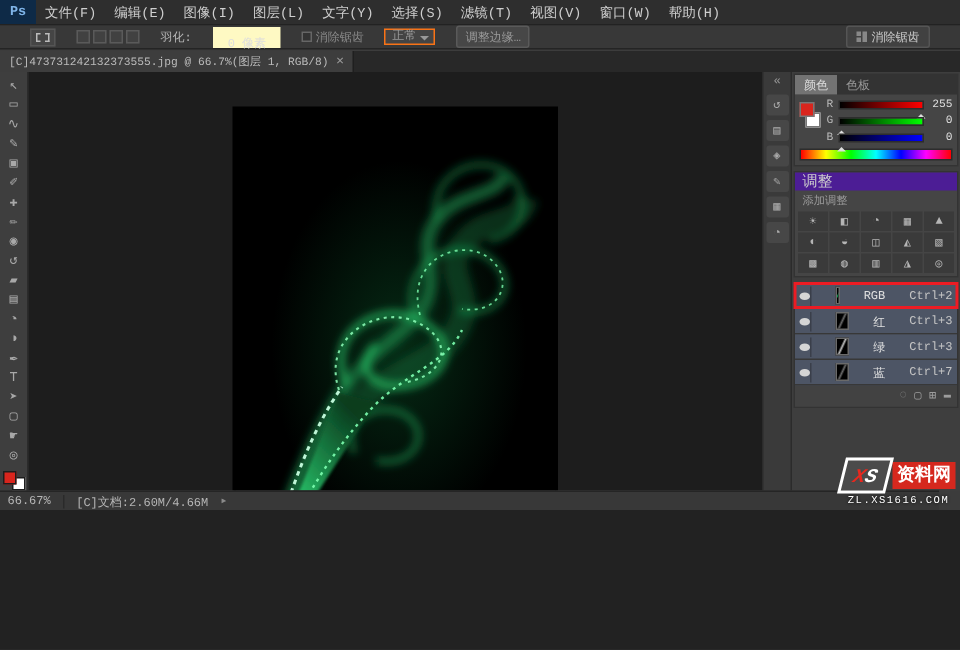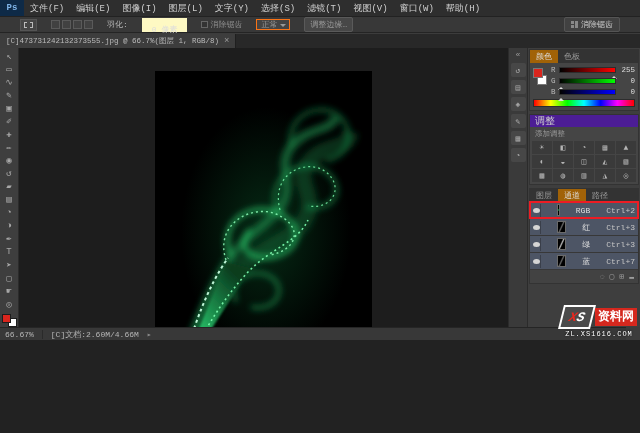--- a/index.html
+++ b/index.html
@@ -48,21 +48,21 @@
 
 .dockstrip{position:absolute;right:113px;width:19px;top:0;bottom:0;background:#3a3a3a;border-left:1px solid #2b2b2b;display:flex;flex-direction:column;align-items:center;padding-top:2px;gap:3px;}
 .dock-expand{color:#999;font-size:8px;height:10px;}
 .dock-icon{width:15px;height:14px;background:#474747;border-radius:2px;color:#aaa;display:flex;align-items:center;justify-content:center;font-size:8px;}
 
 
 .panels{position:absolute;right:0;top:0;bottom:0;width:113px;background:#3e3e3e;border-left:1px solid #2b2b2b;padding:1px;}
 .panel{margin-bottom:3px;background:#454545;border:1px solid #333;}
 .ptabs{display:flex;background:#333;height:13px;font-size:8px;}
 .ptab{padding:0 6px;display:flex;align-items:center;color:#999;}
-.ptab.active{background:#a16207;color:#ddd;}
+.ptab.active{background:#737373;color:#ddd;}
 
 
 .cp-body{display:flex;padding:3px 3px 1px;gap:3px;}
 .cp-swatch{position:relative;width:15px;height:26px;}
 .cp-fg{position:absolute;left:0;top:2px;width:10px;height:10px;background:#d9251d;border:1px solid #777;}
 .cp-bg{position:absolute;left:4px;top:9px;width:10px;height:10px;background:#fff;border:1px solid #777;}
 .cp-sliders{flex:1;display:flex;flex-direction:column;gap:3px;}
 .cp-row{display:flex;align-items:center;gap:3px;font-size:7.5px;color:#bbb;}
 .track{position:relative;flex:1;height:6px;border:1px solid #2d2d2d;}
 .track-r{background:linear-gradient(to right,#000,#f00);}
@@ -288,25 +288,20 @@
           <span class="adj">▧</span>
           <span class="adj">▩</span>
           <span class="adj">◍</span>
           <span class="adj">▥</span>
           <span class="adj">◮</span>
           <span class="adj">◎</span>
         </div>
       </div>
 
       <div class="panel">
-        <div class="ptabs">
-          <span class="ptab">图层</span>
-          <span class="ptab active">通道</span>
-          <span class="ptab">路径</span>
-        </div>
 
         <div class="ch-row">
           <span class="eye">
               <span class="eye-dot"></span>
             </span>
           <span class="thumb th-rgb"></span>
           <span>RGB</span>
           <span class="ch-key">Ctrl+2</span>
           <span class="hl-box"></span>
         </div>

